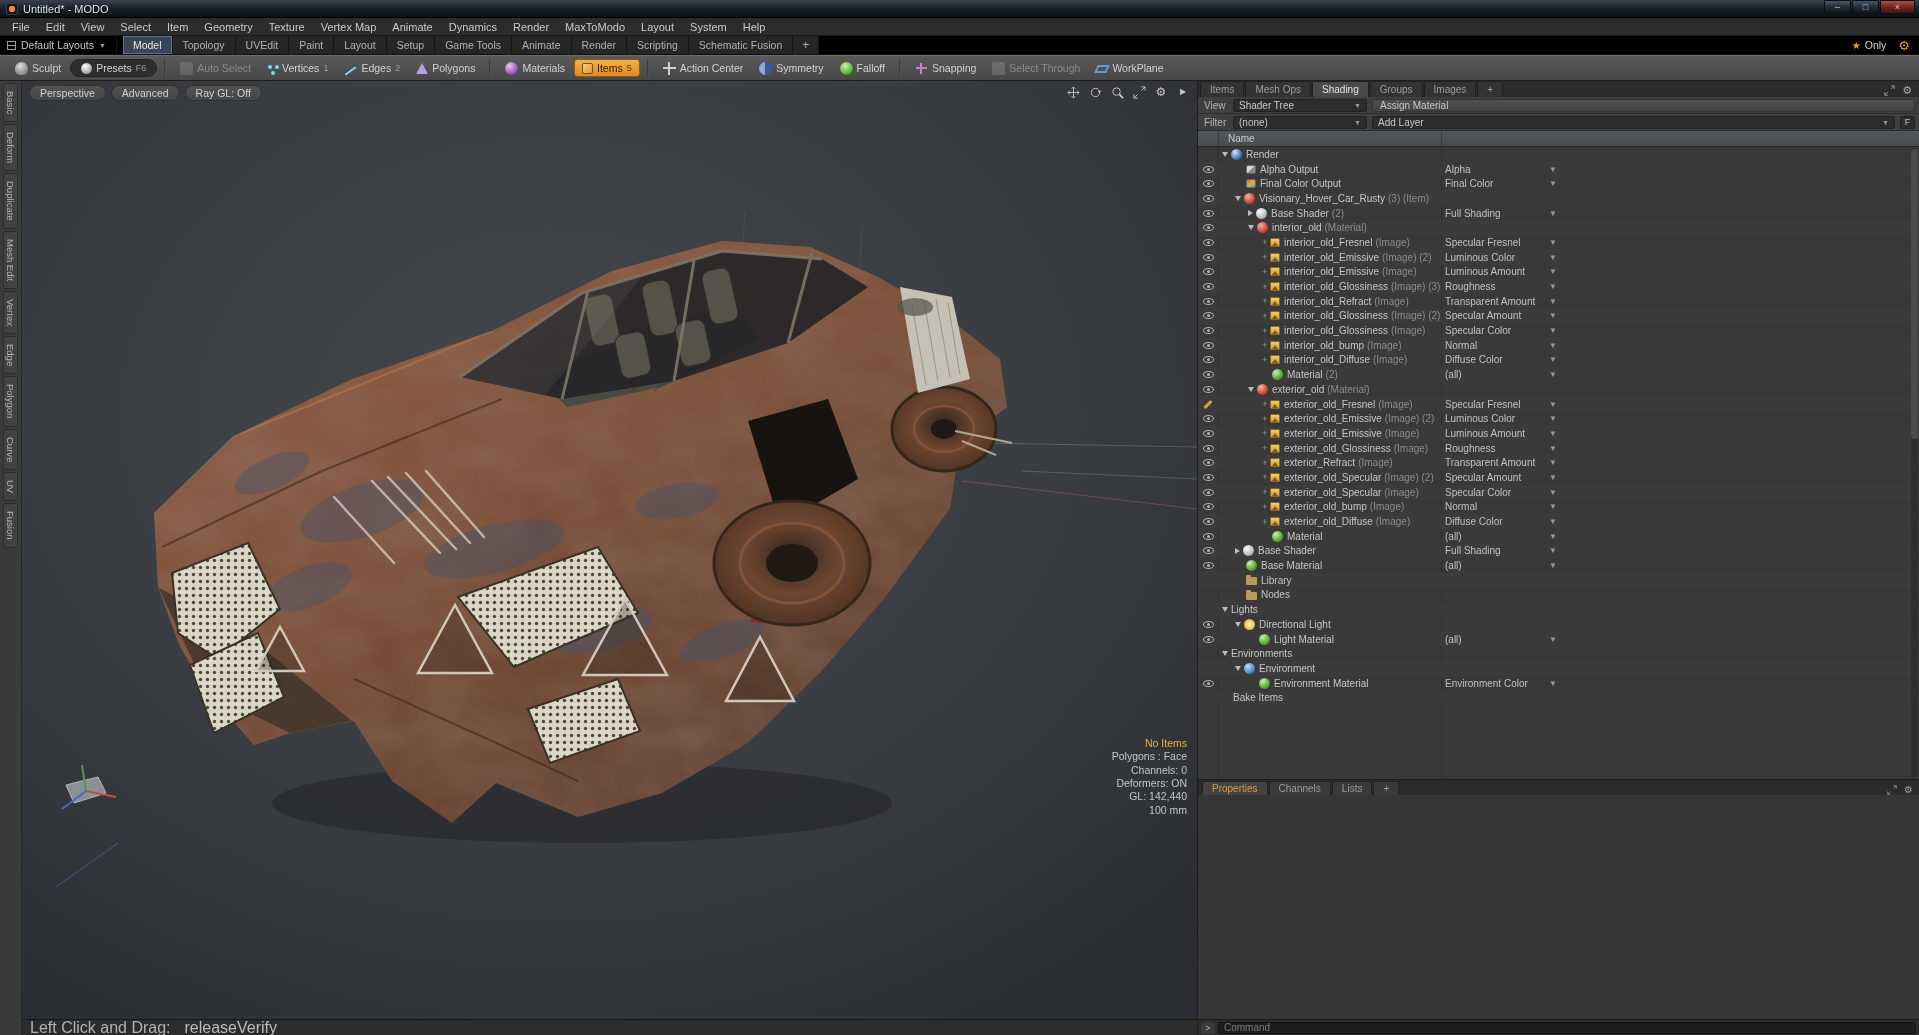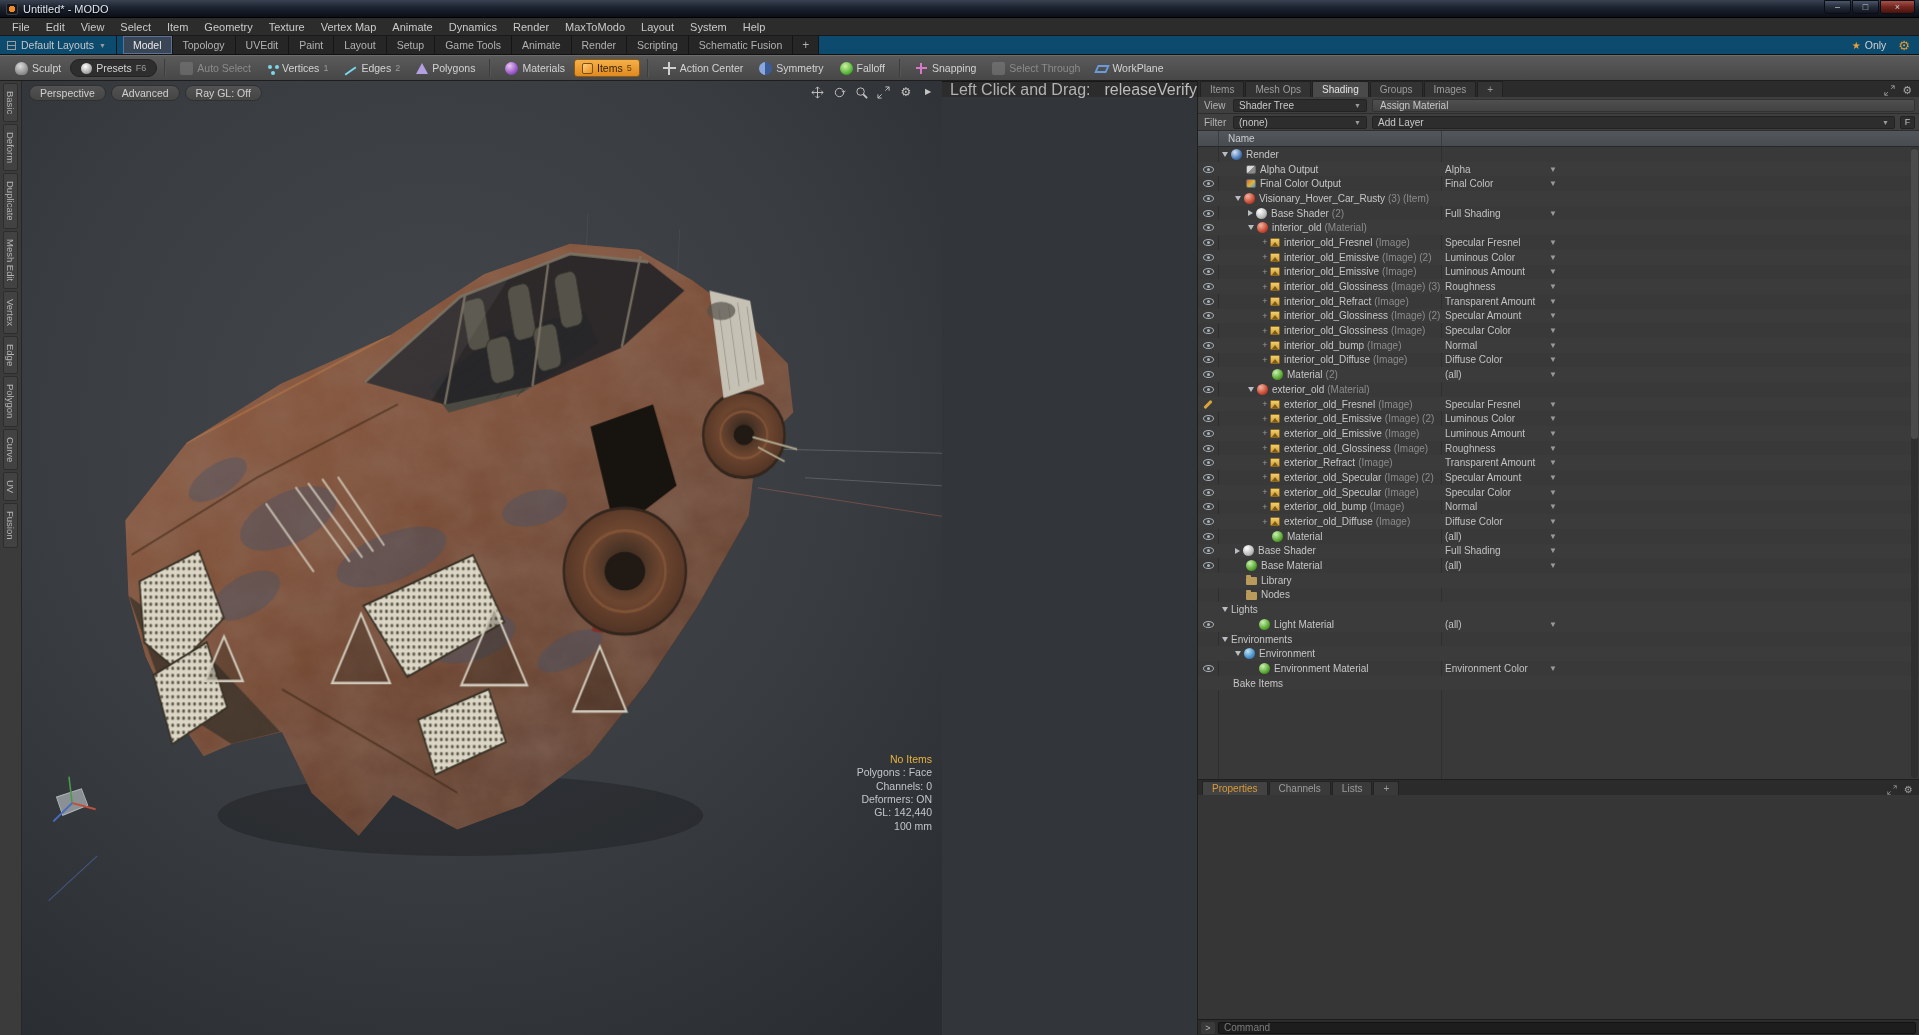--- a/index.html
+++ b/index.html
@@ -18,21 +18,21 @@
     background:linear-gradient(180deg,#4a5668,#242b39 50%,#11151e); color:#c8d0dc; font-size:9px;
     display:flex; align-items:center; justify-content:center; cursor:default; }
   .winbtn.close { width:35px; background:linear-gradient(180deg,#a85048,#71251f 50%,#4a130e); }
 
   
   .menubar { height:18px; flex:none; background:#2c2c2c; border-bottom:1px solid #191919;
     display:flex; align-items:stretch; padding-left:4px; }
   .menu-item { font-size:11px; color:#cacaca; padding:0 8px; display:flex; align-items:center; }
 
   
-  .tabrow { height:19px; flex:none; background:#0c4a6e; display:flex; align-items:stretch; border-bottom:1px solid #121212; }
+  .tabrow { height:19px; flex:none; background:#000000; display:flex; align-items:stretch; border-bottom:1px solid #121212; }
   .default-layouts { display:flex; align-items:center; gap:5px; color:#c6c6c6; font-size:10.5px;
     padding:0 10px 0 7px; border-right:1px solid #121212; }
   .dl-icon { width:9px; height:9px; border:1px solid #9a9a9a;
     background:linear-gradient(#9a9a9a,#9a9a9a) center/9px 1px no-repeat; }
   .caret { font-size:7px; color:#9a9a9a; }
   .layout-tabs { display:flex; margin-left:6px; }
   .ltab { font-size:10.5px; color:#b2b2b2; padding:0 10px; display:flex; align-items:center;
     background:#262626; border-right:1px solid #151515; }
   .ltab.active { background:#3a4656; color:#e8e8e8; box-shadow:inset 0 0 0 1px #5c7294; }
   .tab-add { font-size:12px; color:#b2b2b2; padding:0 9px; display:flex; align-items:center;
@@ -77,21 +77,21 @@
   .tbi.workplane-icon { width:12px; height:8px; border:2px solid #6a9ad8; transform:skewX(-24deg); margin-top:2px; }
 
   
   .main { flex:1; display:flex; min-height:0; }
 
   .left-strip { width:22px; flex:none; background:#3b3b3b; border-right:1px solid #262626;
     display:flex; flex-direction:column; align-items:center; padding-top:2px; gap:2px; }
   .vtab { writing-mode:vertical-rl; font-size:9.5px; color:#b5b5b5; background:#424242;
     border:1px solid #2d2d2d; border-radius:2px; padding:7px 2px; line-height:1; white-space:nowrap; }
 
-  .vp-col { width:1175px; flex:none; display:flex; flex-direction:row; background:#323539; }
+  .vp-col { width:1175px; flex:none; display:flex; flex-direction:column; background:#323539; }
   .vp-canvas-wrap { position:relative; flex:1; overflow:hidden; }
   svg.vp-canvas { position:absolute; inset:0; width:100%; height:100%; display:block; }
   .vp-header { position:absolute; top:4px; left:7px; display:flex; gap:5px; z-index:2; }
   .vp-btn { background:linear-gradient(180deg,#525252,#454545); border:1px solid #303030; border-radius:8px;
     color:#d0d0d0; font-size:10.5px; padding:1px 10px; white-space:nowrap; }
   .vp-tools { position:absolute; top:4px; right:7px; display:flex; gap:8px; align-items:center; z-index:2; }
   .vpt { width:14px; height:14px; display:flex; align-items:center; justify-content:center;
     color:#c6c6c6; font-size:12px; line-height:1; }
   .vpt.small { font-size:8px; }
   .vp-info { position:absolute; right:10px; bottom:202px; text-align:right; font-size:10.5px;
@@ -1011,20 +1011,30 @@
                 <span class="lbl">Nodes</span>
               </span>
             </div>
             <div class="trow alt">
               <span class="eye-cell"></span>
               <span class="row-body" style="padding-left: 4px;">
                 <span class="arr down"></span>
                 <span class="lbl">Lights</span>
               </span>
             </div>
+            <div class="trow">
+              <span class="eye-cell">
+                <span class="eye"></span>
+              </span>
+              <span class="row-body" style="padding-left: 17px;">
+                <span class="arr down"></span>
+                <span class="ti light-item"></span>
+                <span class="lbl">Directional Light</span>
+              </span>
+            </div>
             <div class="trow alt">
               <span class="eye-cell">
                 <span class="eye"></span>
               </span>
               <span class="row-body" style="padding-left: 30px;">
                 <span class="arr spacer"></span>
                 <span class="ti material-sphere-green"></span>
                 <span class="lbl">Light Material</span>
               </span>
               <span class="effect-cell">

